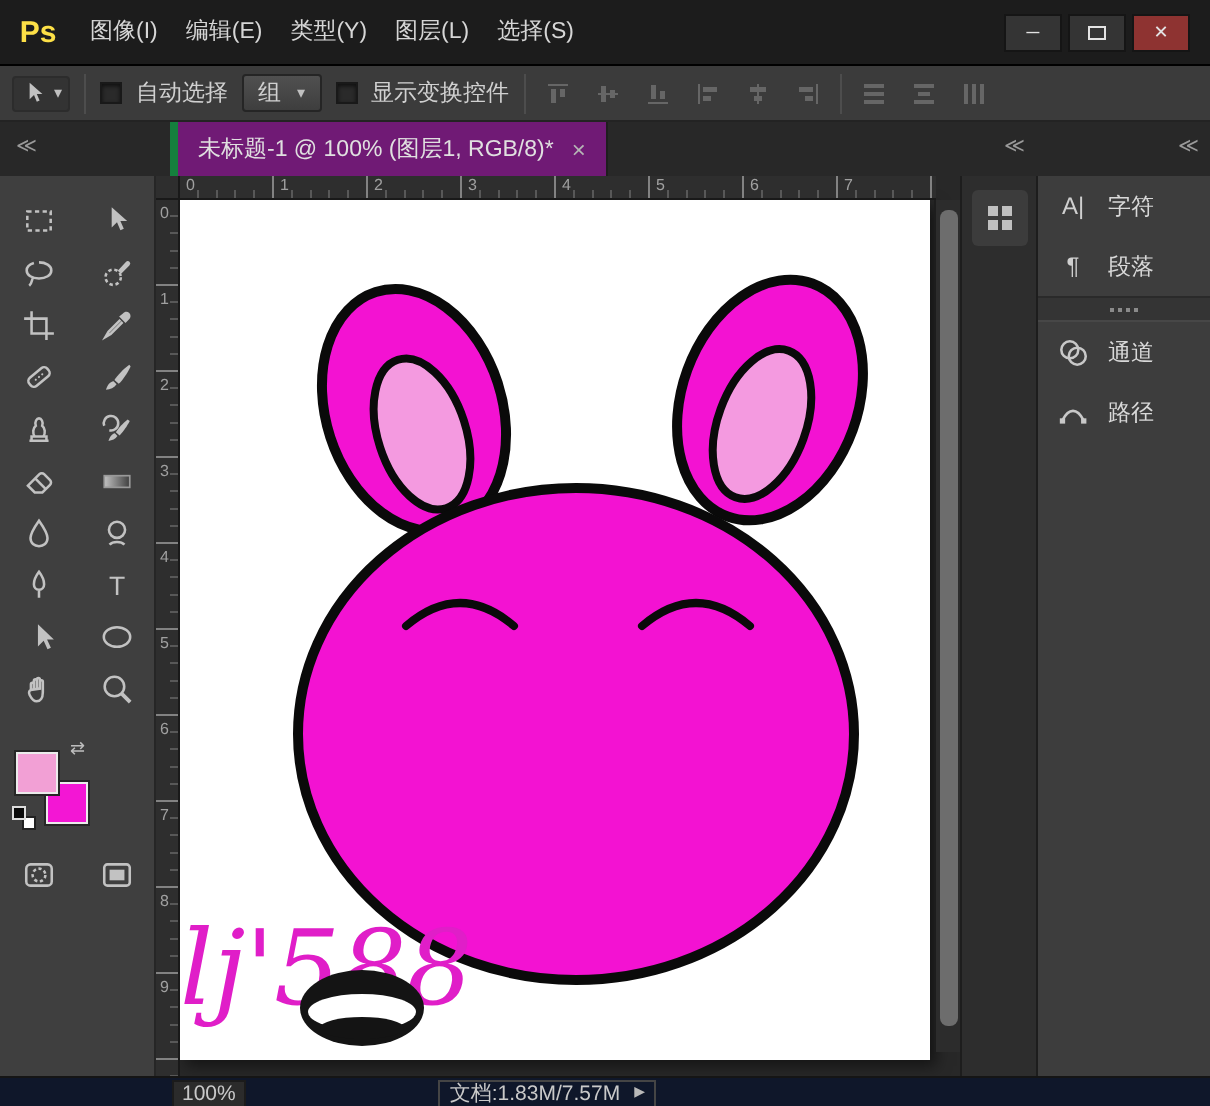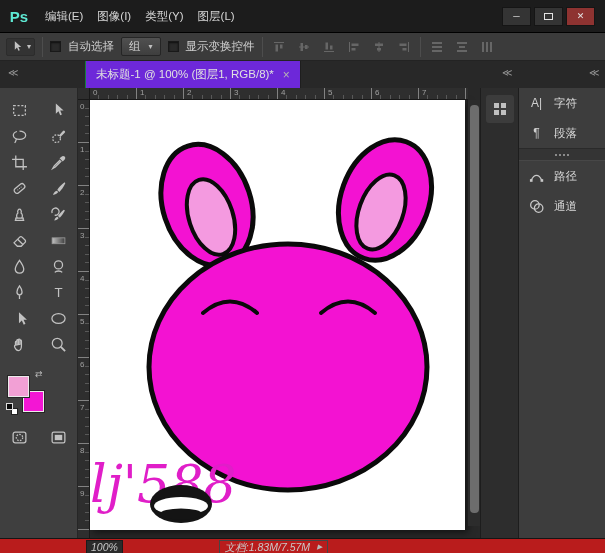--- a/index.html
+++ b/index.html
@@ -6,21 +6,21 @@
   html,body { width:605px; height:553px; }
   body {
     position:relative; background:#282828; overflow:hidden;
     font-family:"Liberation Sans", sans-serif; color:#ccc;
     -webkit-font-smoothing:antialiased; cursor:default;
   }
   
   .menubar { position:absolute; left:0; top:0; width:605px; height:33px;
     background:#1c1c1c; border-bottom:1px solid #000; display:flex; align-items:center; }
   .ps-logo { width:38px; height:33px; display:flex; align-items:center; justify-content:center;
-    font-weight:bold; font-size:15px; color:#5eead4; }
+    font-weight:bold; font-size:15px; color:#fde047; }
   .menu-item { font-size:11.5px; color:#d6d6d6; padding:0 7px; line-height:33px; white-space:nowrap; }
   .win-controls { margin-left:auto; margin-right:10px; display:flex; gap:3px; }
   .win-btn { width:29px; height:19px; background:#343434; border:1px solid #151515;
     color:#e3e3e3; font-size:9px; display:flex; align-items:center; justify-content:center; }
   .win-btn.close { background:#8e3331; }
   .max-glyph { width:9px; height:7px; border:1px solid #e3e3e3; display:inline-block; }
   
   .optionsbar { position:absolute; left:0; top:33px; width:605px; height:28px; background:#3b3b3b;
     border-bottom:1px solid #232323; display:flex; align-items:center; gap:7px; padding:0 6px;
     font-size:11.5px; color:#d0d0d0; }
@@ -29,22 +29,22 @@
     background:#333; border-radius:2px; }
   .checkbox { width:11px; height:11px; background:#2a2a2a; border:1px solid #191919;
     box-shadow:inset 0 1px 2px rgba(0,0,0,.65); flex:none; }
   .dropdown { height:19px; background:linear-gradient(#505050,#3e3e3e); border:1px solid #252525;
     border-radius:2px; display:flex; align-items:center; gap:8px; padding:0 7px; }
   .dd-arrow { font-size:8px; color:#c0c0c0; }
   .aicon { width:18px; height:16px; display:flex; align-items:center; justify-content:center; }
   .aicon svg { opacity:.55; }
   
   .tabbar { position:absolute; left:0; top:61px; width:605px; height:27px; background:#282828; }
-  .tab { position:absolute; left:85px; top:0; height:27px; background:#6d28d9;
-    border-left:1px solid #15803d; border-right:1px solid #1e1e1e;
+  .tab { position:absolute; left:85px; top:0; height:27px; background:#701a75;
+    border-left:4px solid #15803d; border-right:1px solid #1e1e1e;
     display:flex; align-items:center; gap:9px; padding:0 10px; font-size:11.5px; color:#e0e0e0; }
   .tab-close { color:#b5b5b5; font-size:12px; }
   .collapse { position:absolute; top:6px; font-size:10px; color:#9a9a9a; letter-spacing:-1px; }
   
   .toolbar { position:absolute; left:0; top:88px; width:78px; height:450px;
     background:#3f3f3f; border-right:1px solid #262626; }
   .tools { display:grid; grid-template-columns:39px 39px; justify-items:center;
     padding-top:10px; row-gap:1px; }
   .tool { width:34px; height:25px; display:flex; align-items:center; justify-content:center; border-radius:2px; }
   .tool svg, .tools-bottom svg { stroke:#c2c2c2; fill:none; stroke-width:1.2; }
@@ -89,36 +89,37 @@
   .dock-wide { position:absolute; left:518px; top:88px; width:87px; height:450px;
     background:#3d3d3d; border-left:1px solid #1d1d1d; }
   .dock-item { height:30px; display:flex; align-items:center; gap:9px; padding:0 9px;
     font-size:11.5px; color:#d8d8d8; }
   .dock-item svg { stroke:#c8c8c8; fill:none; stroke-width:1.2; flex:none; }
   .dock-glyph { width:17px; text-align:center; font-size:12px; color:#cfcfcf; flex:none; }
   .dock-divider { height:13px; display:flex; align-items:center; justify-content:center; gap:2px;
     background:#343434; border-top:1px solid #2a2a2a; border-bottom:1px solid #474747; }
   .dock-divider i { width:2px; height:2px; background:#8a8a8a; display:block; }
   
-  .statusbar { position:absolute; left:0; top:538px; width:605px; height:16px; background:#b91c1c;
-    border-top:1px solid #151515; display:flex; align-items:center; font-size:10.5px; color:#c9c9c9;font-style:italic; }
+  .statusbar { position:absolute; left:0; top:538px; width:605px; height:16px; background:#0f172a;
+    border-top:1px solid #151515; display:flex; align-items:center; font-size:10.5px; color:#c9c9c9; }
   .zoom-box { margin-left:86px; padding:0 4px; background:#2b2b2b; border:1px solid #1b1b1b; line-height:12px; }
   .doc-box { margin-left:96px; display:flex; align-items:center; gap:7px; padding:0 5px;
     border:1px solid #454545; line-height:12px; }
   .menu-arrow { font-size:7px; color:#b9b9b9; }
 </style>
 </head>
 <body>
 
 <div class="menubar">
   <div class="ps-logo">Ps</div>
+  <span class="menu-item">图像(I)</span>
   <span class="menu-item">编辑(E)</span>
-  <span class="menu-item">图像(I)</span>
   <span class="menu-item">类型(Y)</span>
   <span class="menu-item">图层(L)</span>
+  <span class="menu-item">选择(S)</span>
   <div class="win-controls">
     <div class="win-btn">─</div>
     <div class="win-btn">
         <span class="max-glyph"></span>
       </div>
     <div class="win-btn close">✕</div>
   </div>
 </div>
 
 <div class="optionsbar">
@@ -436,32 +437,32 @@
     <span>段落</span>
   </div>
   <div class="dock-divider">
       <i></i>
       <i></i>
       <i></i>
       <i></i>
     </div>
   <div class="dock-item">
     <svg width="17" height="17" viewBox="0 0 16 16">
+        <circle cx="6.5" cy="6.5" r="4"></circle>
+        <circle cx="10" cy="9.5" r="4"></circle>
+      </svg>
+    <span>通道</span>
+  </div>
+  <div class="dock-item">
+    <svg width="17" height="17" viewBox="0 0 16 16">
         <path d="M3 11.5 C6 5.5 10 5.5 13 11.5"></path>
         <rect x="1.8" y="10.5" width="2.5" height="2.5" fill="#c8c8c8" stroke="none"></rect>
         <rect x="11.8" y="10.5" width="2.5" height="2.5" fill="#c8c8c8" stroke="none"></rect>
       </svg>
     <span>路径</span>
-  </div>
-  <div class="dock-item">
-    <svg width="17" height="17" viewBox="0 0 16 16">
-        <circle cx="6.5" cy="6.5" r="4"></circle>
-        <circle cx="10" cy="9.5" r="4"></circle>
-      </svg>
-    <span>通道</span>
   </div>
 </div>
 
 <div class="statusbar">
   <span class="zoom-box">100%</span>
   <span class="doc-box">
     <span>文档:1.83M/7.57M</span>
     <span class="menu-arrow">▶</span>
   </span>
 </div>

